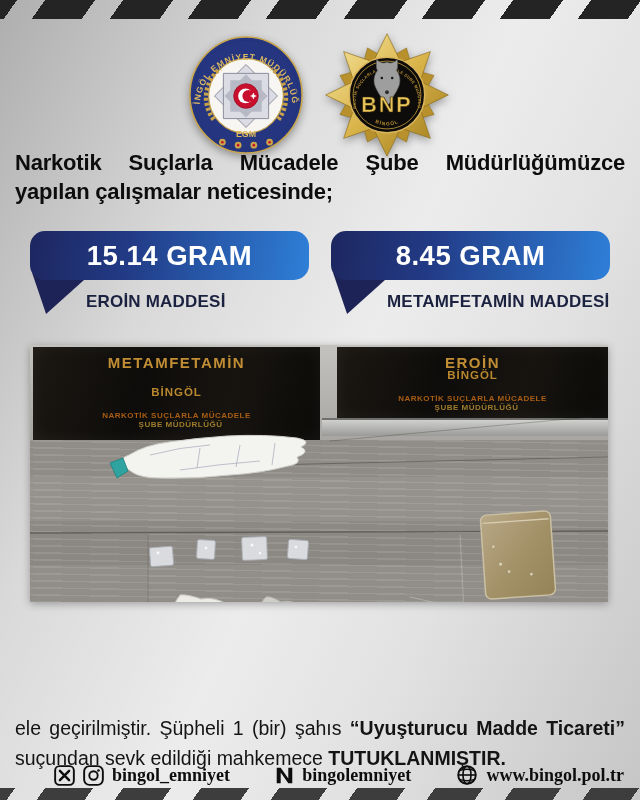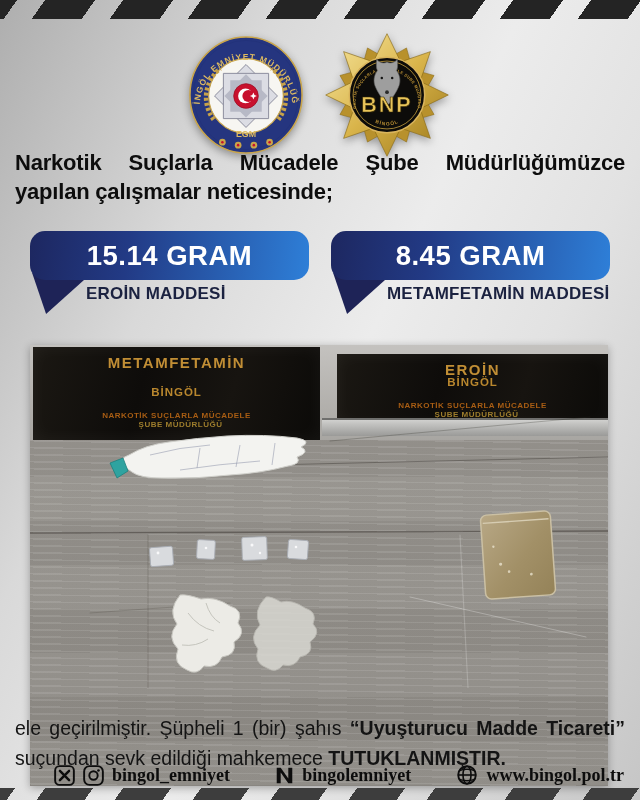--- a/index.html
+++ b/index.html
@@ -25,36 +25,36 @@
   .just{text-align:justify;text-align-last:justify;}
 
   
   .stats{position:absolute;top:231px;left:30px;right:30px;display:flex;gap:22px;}
   .stat-group{flex:1;position:relative;}
   .stat-box{position:relative;z-index:2;height:49px;border-radius:15px;display:flex;align-items:center;justify-content:center;
     background:linear-gradient(97deg,#1d2760 0%,#223a85 35%,#2e7fd8 100%);
     color:#ffffff;font-size:27.5px;font-weight:bold;letter-spacing:0.5px;}
   .stat-tail{position:absolute;z-index:1;left:1px;top:42px;width:58px;height:41px;background:#1e2357;
     clip-path:polygon(2% 0%,100% 6%,26% 100%);}
-  .stat-label{position:relative;z-index:2;margin-top:4px;padding-left:56px;color:#1b2240;
+  .stat-label{position:relative;z-index:2;margin-top:12px;padding-left:56px;color:#1b2240;
     font-size:17px;font-weight:bold;letter-spacing:0.2px;}
 
   
-  .photo{position:absolute;top:345px;left:30px;width:578px;height:441px;overflow:hidden;
+  .photo{position:absolute;top:345px;left:30px;width:578px;height:257px;overflow:hidden;
     background:linear-gradient(#9a9792,#8d8a85);box-shadow:0 2px 8px rgba(0,0,0,0.3);}
   .photo .grain{position:absolute;inset:0;
     background:
       repeating-linear-gradient(181deg,rgba(255,255,255,0.10) 0 1.5px,rgba(0,0,0,0) 1.5px 7px),
       repeating-linear-gradient(180deg,rgba(110,105,98,0.12) 0 44px,rgba(170,167,160,0.12) 44px 88px);}
   .wall{position:absolute;top:0;left:0;right:0;height:95px;background:linear-gradient(#c4c2bf,#a8a6a2);}
   .placard{position:absolute;color:#c18e35;text-align:center;
     background:linear-gradient(105deg,#1b1813 0%,#0e0c0a 38%,#171410 68%,#0b0a08 100%);
     box-shadow:inset 0 0 18px rgba(255,255,255,0.05);}
   .placard-left{left:3px;top:2px;width:287px;height:93px;}
-  .placard-right{left:307px;top:9px;width:271px;height:71px;}
+  .placard-right{left:307px;top:2px;width:271px;height:71px;}
   .placard-title{font-size:15px;font-weight:bold;letter-spacing:1.5px;margin-top:7px;color:#c18e35;}
   .placard-org{position:absolute;left:0;right:0;}
   .placard-left .placard-org{bottom:11px;}
   .placard-right .placard-org{bottom:6px;}
   .org1{font-size:11.5px;font-weight:bold;letter-spacing:1px;color:#b9872e;}
   .org2{font-size:8px;font-weight:bold;letter-spacing:0.5px;color:#a85d13;margin-top:13px;}
   .org3{font-size:8px;font-weight:bold;letter-spacing:0.5px;color:#9c7c2c;margin-left:8px;}
   .sill{position:absolute;left:292px;top:73px;width:286px;height:16px;
     background:linear-gradient(#d0d0ce,#9a9a98);border-top:2px solid #6f6f6d;}
   .items-svg{position:absolute;inset:0;}

